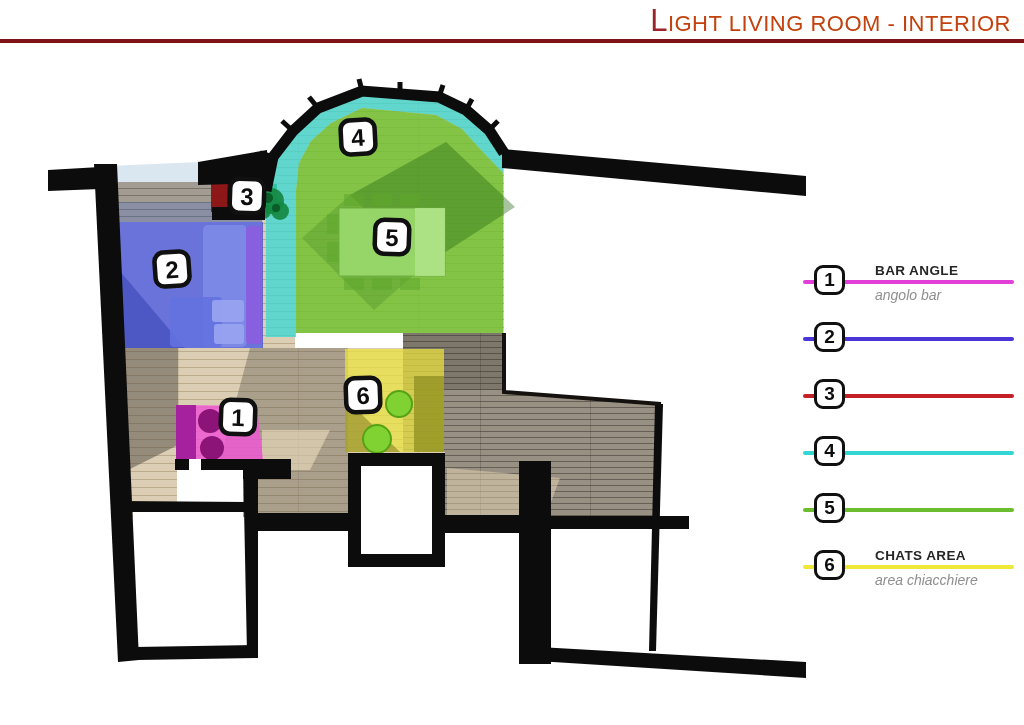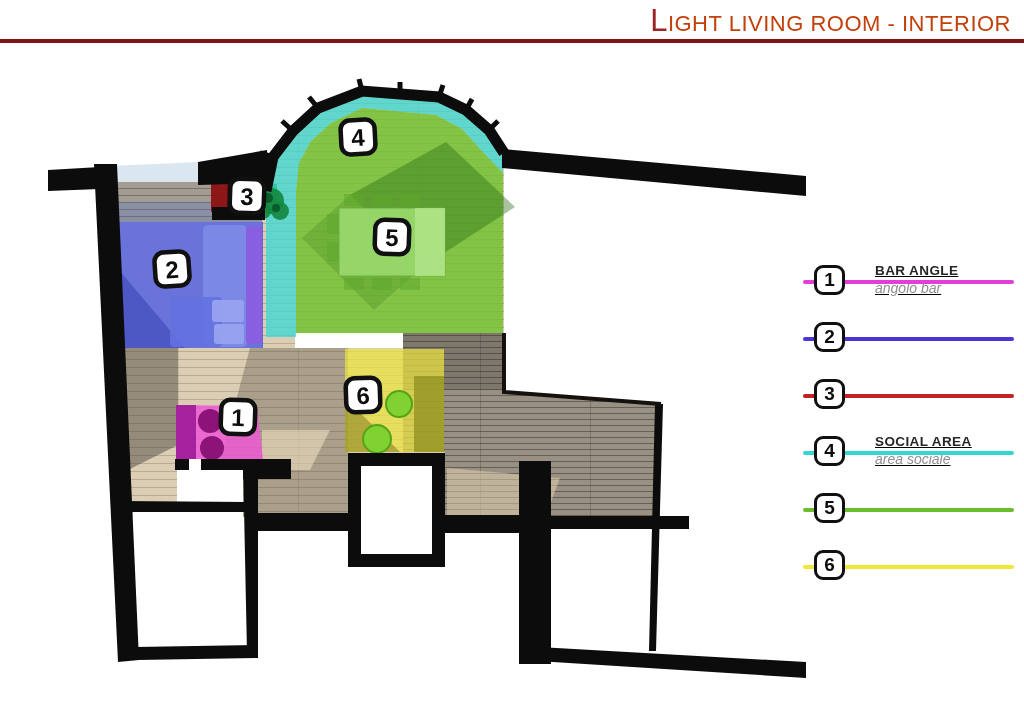--- a/index.html
+++ b/index.html
@@ -14,23 +14,23 @@
 
   
   .plan-svg{position:absolute;left:0;top:0;}
   .badge-num{font-family:"Liberation Sans",sans-serif;font-weight:bold;font-size:24px;text-anchor:middle;fill:#0d0d0d;}
 
   
   .legend{position:absolute;left:803px;top:262px;width:211px;}
   .legend-item{position:relative;height:57px;}
   .legend-line{position:absolute;left:0;top:18px;width:100%;height:4px;border-radius:2px;z-index:1;}
   .legend-badge{position:absolute;left:11px;top:3px;width:31px;height:30px;background:#fff;border:3.5px solid #101010;border-radius:9px;box-sizing:border-box;display:flex;align-items:center;justify-content:center;font-weight:bold;font-size:19px;color:#0d0d0d;z-index:2;}
-  .legend-text{margin-left:72px;padding-top:1px;text-decoration:underline;}
+  .legend-text{margin-left:72px;padding-top:1px;}
   .legend-label{font-size:13.5px;font-weight:bold;color:#262626;letter-spacing:.4px;}
-  .legend-sublabel{font-size:14px;font-style:italic;color:#8f8f8f;margin-top:2px;}
+  .legend-sublabel{font-size:14px;font-style:italic;color:#8f8f8f;margin-top:9px;}
 </style>
 </head>
 <body>
 
 <div class="canvas">
 
   <div class="title">
     <span class="t-first">L</span>
       <span class="t-rest">IGHT LIVING ROOM - INTERIOR</span>
   </div>
@@ -221,34 +221,34 @@
       <div class="legend-badge">
           <span>3</span>
         </div>
     </div>
 
     <div class="legend-item">
       <div class="legend-line" style="background-color: rgb(52, 214, 212);"></div>
       <div class="legend-badge">
           <span>4</span>
         </div>
+    </div>
+
+    <div class="legend-item">
+      <div class="legend-line" style="background-color: rgb(108, 190, 47);"></div>
+      <div class="legend-badge">
+          <span>5</span>
+        </div>
+    </div>
+
+    <div class="legend-item">
+      <div class="legend-line" style="background-color: rgb(240, 232, 56);"></div>
+      <div class="legend-badge">
+          <span>6</span>
+        </div>
       <div class="legend-text">
-        <div class="legend-label">SOCIAL AREA</div>
-        <div class="legend-sublabel">area sociale</div>
+        <div class="legend-label">CHATS AREA</div>
+        <div class="legend-sublabel">area chiacchiere</div>
       </div>
-    </div>
-
-    <div class="legend-item">
-      <div class="legend-line" style="background-color: rgb(108, 190, 47);"></div>
-      <div class="legend-badge">
-          <span>5</span>
-        </div>
-    </div>
-
-    <div class="legend-item">
-      <div class="legend-line" style="background-color: rgb(240, 232, 56);"></div>
-      <div class="legend-badge">
-          <span>6</span>
-        </div>
     </div>
 
   </div>
 </div>
 
 </body></html>

